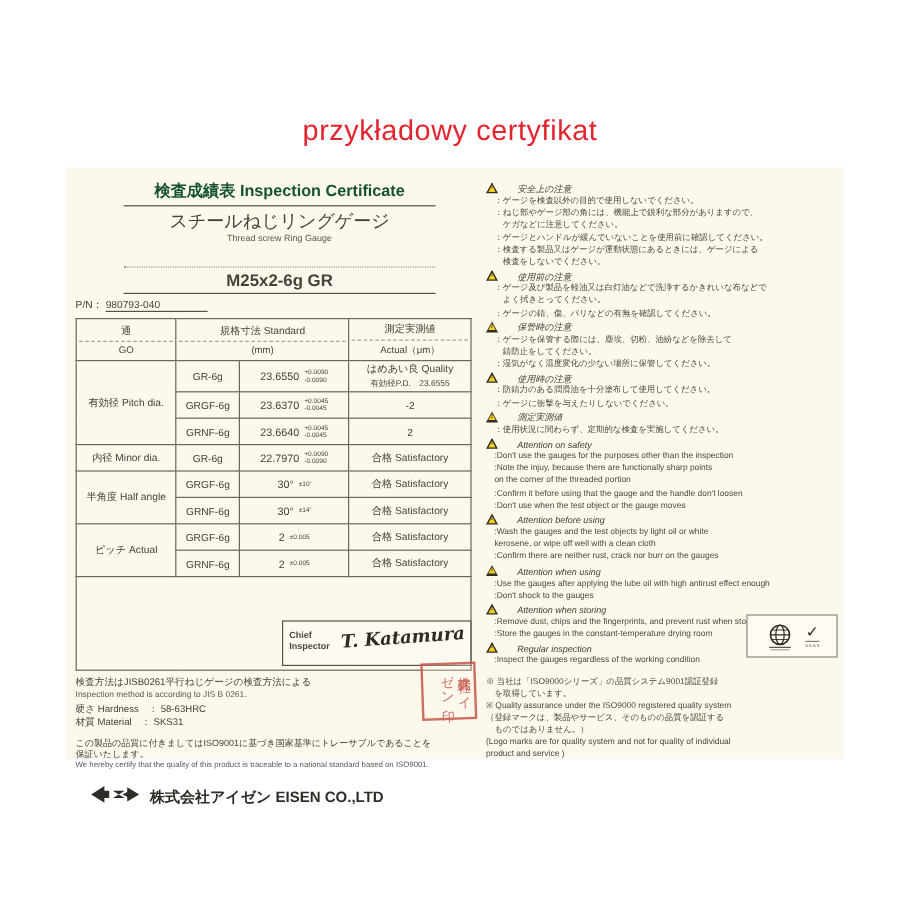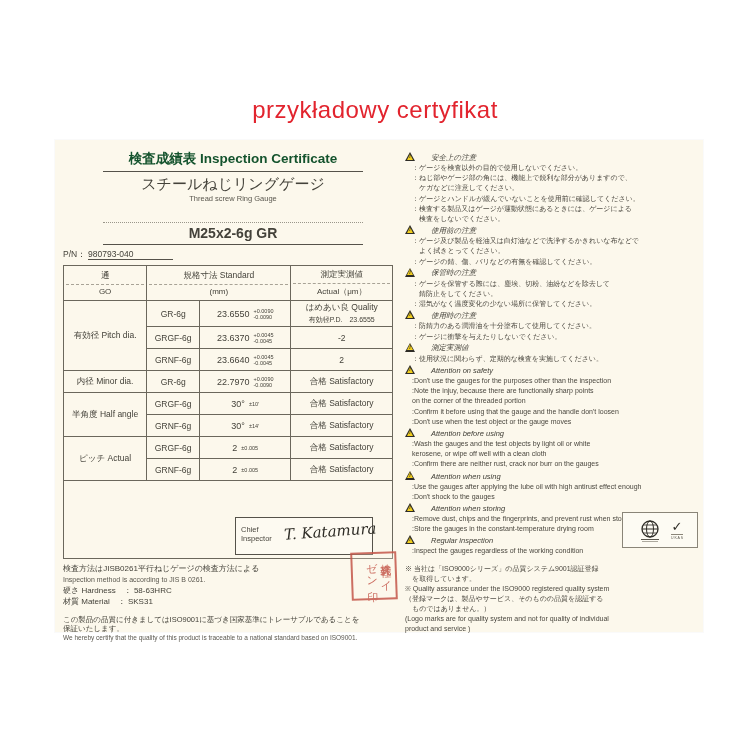--- a/index.html
+++ b/index.html
@@ -57,22 +57,22 @@
   .std-val { font-size:9px; }
   .tol { display:flex; flex-direction:column; line-height:6px; font-size:5.5px; text-align:left; }
   .act-main { font-size:8.5px; }
   .act-sub { font-size:7px; margin-top:1px; }
   tr.data-row { height:22px; }
   tr.blank-row td { height:78px; border-top:1px solid #6b675c; }
   .meta { margin-top:4px; font-size:8px; line-height:11px; width:230px; }
   .meta .jp { font-size:8px; }
   .meta .en { font-size:7px; color:#5a574e; }
   .chief-box {
-    position:absolute; left:180px; top:377px; width:138px; height:38px;
-    border:1.5px solid #55524a; background:rgba(255,255,255,0.25);
+    position:absolute; left:180px; top:377px; width:158px; height:38px;
+    border:1.5px solid #55524a; background:rgba(255,255,255,0.25);font-weight:bold;
   }
   .chief-label { position:absolute; left:5px; top:7px; font-size:7.5px; line-height:9px; color:#4a473f; }
   .signature {
     position:absolute; left:48px; top:4px; width:108px;
     font-family:"DejaVu Serif", serif; font-style:italic;
     font-size:15px; color:#2e2c26; transform:rotate(-4deg);
     white-space:nowrap;
   }
   .trace { margin-top:8px; font-size:7px; line-height:9px; width:300px; }
   .trace .jp { font-size:7.5px; }
@@ -295,20 +295,30 @@
         <span>材質 Material　：</span>
         <span>SKS31</span>
       </div>
     </div>
 
     <div class="trace">
       <div class="jp">この製品の品質に付きましてはISO9001に基づき国家基準にトレーサブルであることを保証いたします。</div>
       <div class="en">We hereby certify that the quality of this product is traceable to a national standard based on ISO9001.</div>
     </div>
 
+    <div class="company-line">
+      <span class="company-logo">
+        <svg width="42" height="16" viewBox="0 0 42 16">
+          <path d="M1 8 L12 1 L12 5 L16 5 L16 11 L12 11 L12 15 Z" fill="#2e2c26"></path>
+          <path d="M19 5 L29 5 L24 8 L29 11 L19 11 L24 8 Z" fill="#2e2c26"></path>
+          <path d="M41 8 L31 2 L31 6 L27 8 L31 10 L31 14 Z" fill="#2e2c26"></path>
+        </svg>
+      </span>
+      <span class="company-name">株式会社アイゼン EISEN CO.,LTD</span>
+    </div>
   </div>
 
   <div class="chief-box">
     <div class="chief-label">
       <div>Chief</div>
       <div>Inspector</div>
     </div>
     <div class="signature">T. Katamura</div>
   </div>
 

